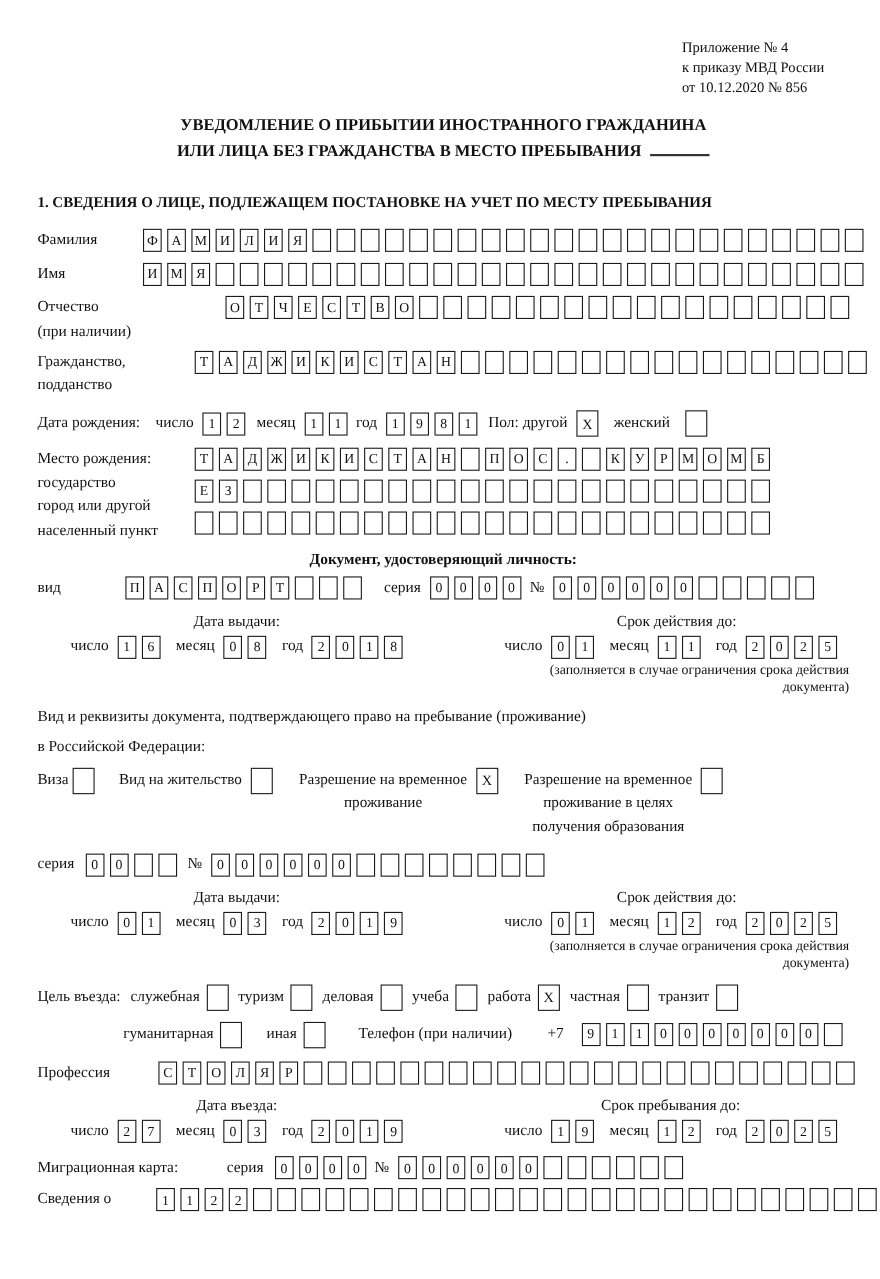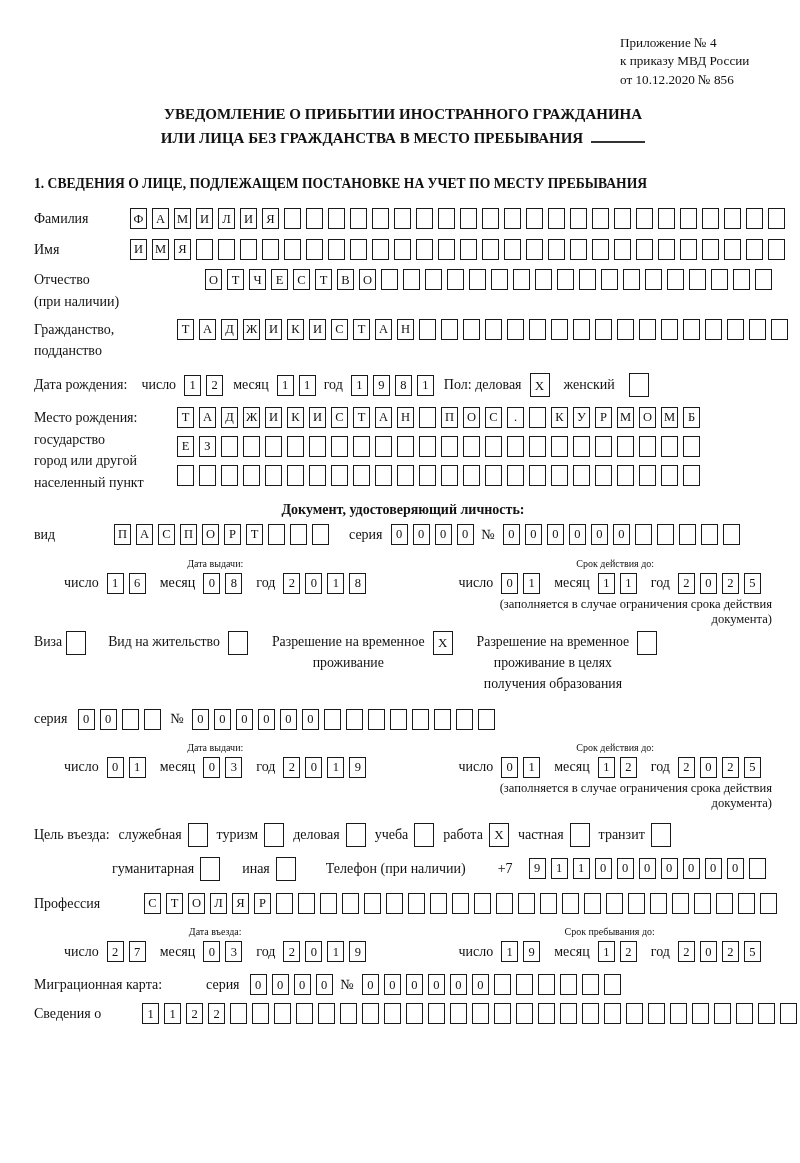--- a/index.html
+++ b/index.html
@@ -28,21 +28,21 @@
     font-size:12.5px;line-height:1;background:#fff;flex:0 0 auto;
   }
   .checkbox .cell{width:20px;height:24px;font-size:13px;}
   .cellcol{display:flex;flex-direction:column;gap:8px;}
   .w96{width:96px;} .w171{width:171px;} .w143{width:143px;} .w80{width:80px;} .w110{width:110px;} .w108{width:108px;}
   .gap8{margin-left:8px;} .gap10{margin-left:10px;} .gap14{margin-left:14px;} .gap20{margin-left:20px;}
   .center-head{text-align:center;font-weight:bold;font-size:14px;margin-top:14px;}
   
   .dates-pair{display:flex;margin-top:12px;}
   .date-block{display:flex;flex-direction:column;}
-  .date-head{text-align:center;font-size:10px;margin-bottom:4px;}
+  .date-head{text-align:center;font-size:14px;margin-bottom:4px;}
   .date-line{display:flex;align-items:center;gap:6px;}
   .date-line .txt{margin-right:2px;}
   .note{font-size:12.6px;text-align:right;margin-top:3px;}
   .para{font-size:14px;line-height:2.0;margin-top:6px;}
   
   .permit-row{display:flex;align-items:flex-start;margin-top:4px;}
   .permit-item{display:flex;align-items:flex-start;}
   .permit-label{text-align:center;font-size:13.8px;line-height:1.55;}
   .permit-item .checkbox{margin-left:8px;margin-top:0;}
   
@@ -223,21 +223,21 @@
         <span class="cell">1</span>
         <span class="cell">1</span>
       </div>
     <span class="gap8">год</span>
     <div class="cells gap8">
         <span class="cell">1</span>
         <span class="cell">9</span>
         <span class="cell">8</span>
         <span class="cell">1</span>
       </div>
-    <span class="gap10">Пол: деловая</span>
+    <span class="gap10">Пол: другой</span>
     <div class="cells checkbox gap8">
         <span class="cell">X</span>
       </div>
     <span class="gap14">женский</span>
     <div class="cells checkbox gap14">
         <span class="cell"></span>
       </div>
   </div>
 
   <div class="frow" style="margin-top:10px;">
@@ -409,20 +409,24 @@
             <span class="cell">2</span>
             <span class="cell">0</span>
             <span class="cell">2</span>
             <span class="cell">5</span>
           </div>
       </div>
       <div class="note">(заполняется в случае ограничения срока действия документа)</div>
     </div>
   </div>
 
+  <div class="para">
+    <div>Вид и реквизиты документа, подтверждающего право на пребывание (проживание)</div>
+    <div>в Российской Федерации:</div>
+  </div>
 
   <div class="permit-row">
     <div class="permit-item">
       <span class="permit-label">Виза</span>
       <div class="cells checkbox" style="margin-left:4px;">
           <span class="cell"></span>
         </div>
     </div>
     <div class="permit-item" style="margin-left:22px;">
       <span class="permit-label">Вид на жительство</span>

